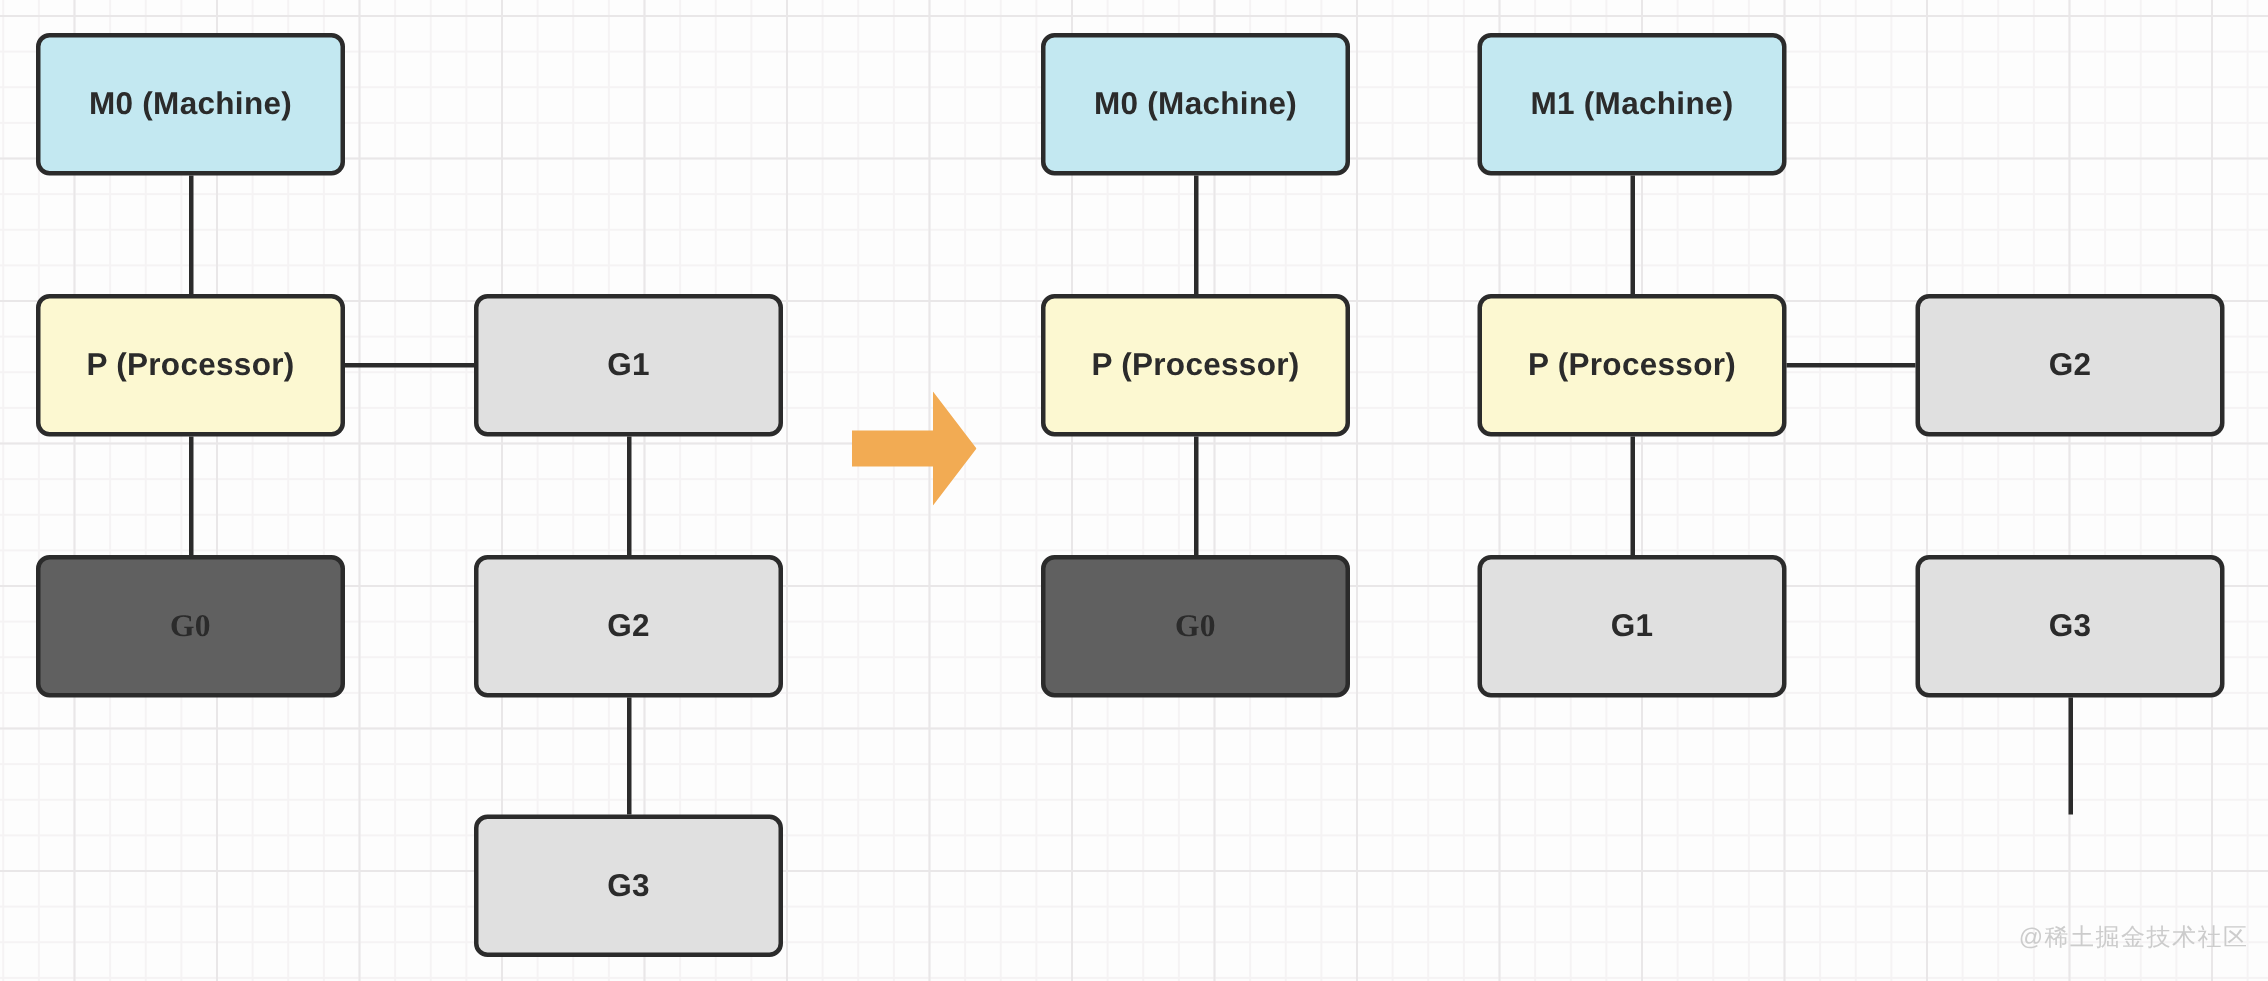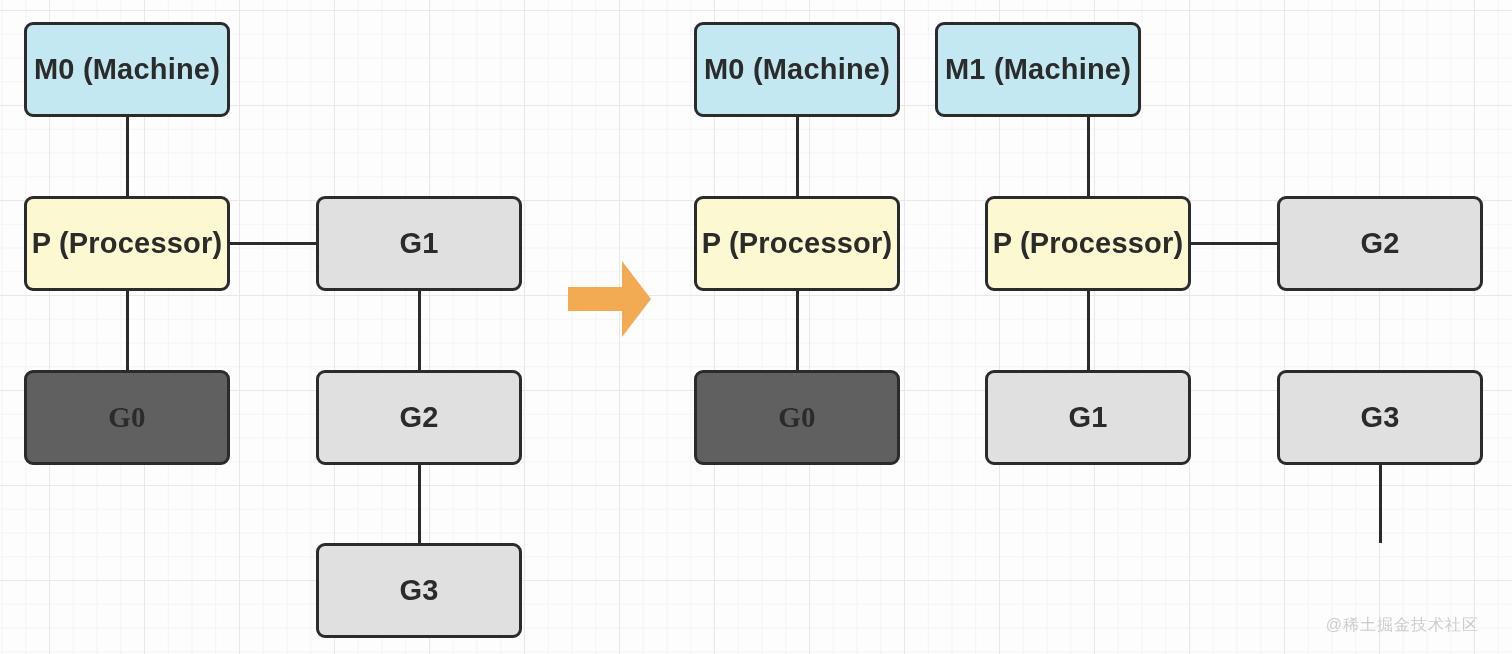--- a/index.html
+++ b/index.html
@@ -20,38 +20,38 @@
     background-size: 95px 95px, 95px 95px, 23.75px 23.75px, 23.75px 23.75px;
     background-position: 49px 10px, 49px 10px, 1.5px 10px, 1.5px 10px;
   }
   .node {
     position: absolute;
     width: 206px; height: 95px;
     box-sizing: border-box;
     border: 3px solid var(--border);
     border-radius: 9px;
     display: flex; align-items: center; justify-content: center;
-    font-size: 29px; font-weight: 600;
+    font-size: 21px; font-weight: 600;
     color: var(--text);
     letter-spacing: 0.2px;
   }
   .node.machine   { background: var(--machine); }
   .node.processor { background: var(--processor); }
   .node.g         { background: var(--goroutine); }
   .node.g-dark    { background: var(--goroutine_active); font-family: Liberation Serif, serif; }
   .edge {
     position: absolute;
     background: var(--border);
   }
   .edge.v { width: 3px; }
   .edge.h { height: 3px; }
   .arrow-wrap { position: absolute; left: 568px; top: 261px; width: 83px; height: 76px; }
   .watermark {
     position: absolute;
-    right: 33px; bottom: 18px;
+    right: 13px; bottom: 18px;
     font-size: 16px;
     color: #cccccc;
     letter-spacing: 1px;
     font-weight: 400;
   }
 </style>
 </head>
 <body>
 
 <div class="canvas">
@@ -89,21 +89,21 @@
 
   <div class="node machine" style="left:694px; top:22px">
     <span>M0 (Machine)</span>
   </div>
   <div class="node processor" style="left:694px; top:196px">
     <span>P (Processor)</span>
   </div>
   <div class="node g-dark" style="left:694px; top:370px">
     <span>G0</span>
   </div>
-  <div class="node machine" style="left:935px; top:22px">
+  <div class="node machine" style="left:985px; top:22px">
     <span>M1 (Machine)</span>
   </div>
   <div class="node processor" style="left:985px; top:196px">
     <span>P (Processor)</span>
   </div>
   <div class="node g" style="left:985px; top:370px">
     <span>G1</span>
   </div>
   <div class="node g" style="left:1277px; top:196px">
     <span>G2</span>

